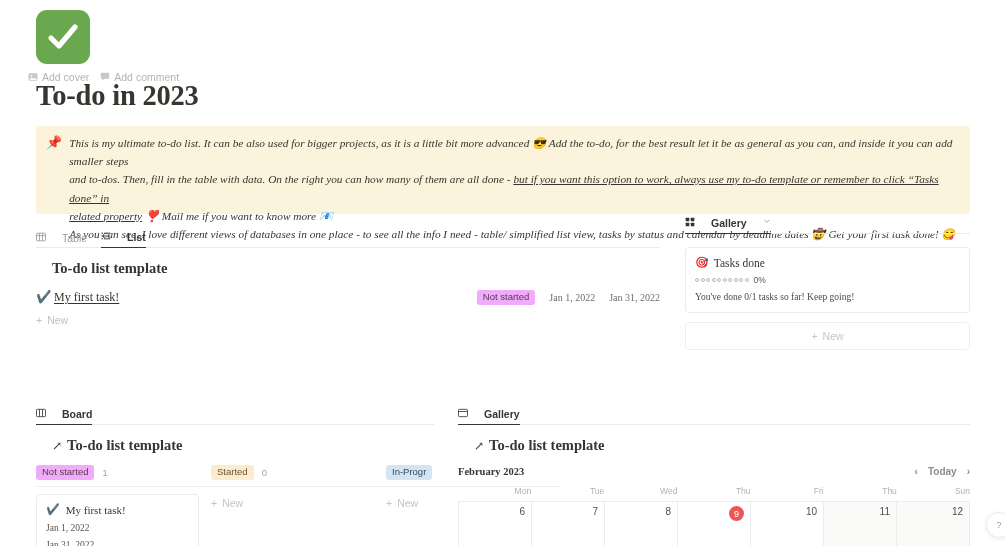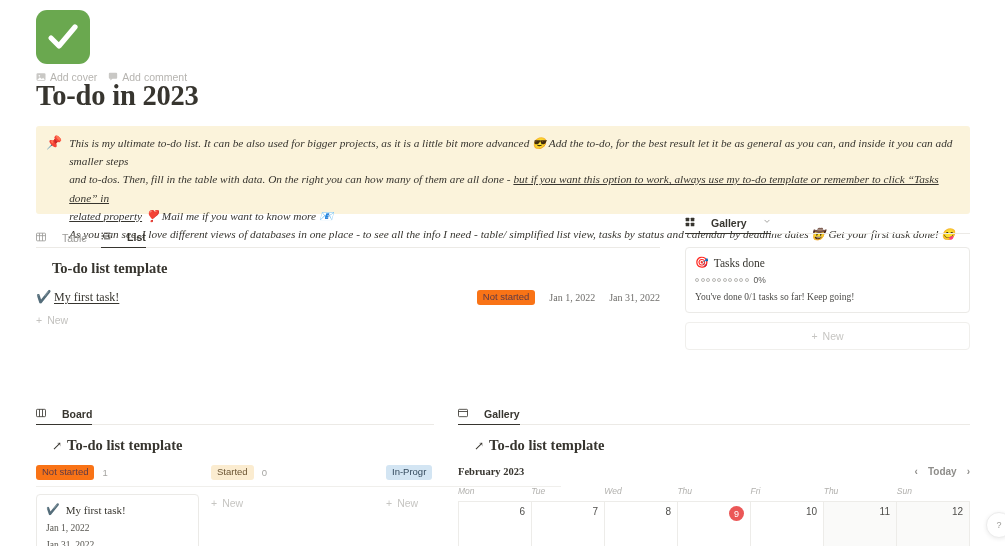--- a/index.html
+++ b/index.html
@@ -15,21 +15,21 @@
   
   .page-icon {
     position:absolute; left:36px; top:10px;
     width:54px; height:54px; border-radius:11px;
     background:#6aa84f;
     display:flex; align-items:center; justify-content:center;
   }
   .page-icon svg { display:block; }
 
   .meta-row {
-    position:absolute; left:36px; top:71px;
+    position:absolute; left:28px; top:71px;
     display:flex; align-items:center; gap:11px;
     font-family:"Liberation Sans", sans-serif;
     font-size:10.5px; color:#b6b4b0;
   }
   .meta-item { display:flex; align-items:center; gap:4px; cursor:pointer; }
   .meta-item svg { display:block; }
 
   .page-title {
     position:absolute; left:36px; top:80px;
     font-size:28.5px; font-weight:700; letter-spacing:-0.2px;
@@ -80,21 +80,21 @@
     height:22px; margin-top:9px;
     font-size:12px;
   }
   .list-check { width:18px; font-size:12.5px; }
   .list-name { text-decoration:underline; text-underline-offset:2px; }
   .list-props { margin-left:auto; display:flex; align-items:center; gap:14px; }
   .tag {
     display:inline-block; padding:1.5px 6px; border-radius:3px;
     font-family:"Liberation Sans", sans-serif; font-size:9.5px; line-height:12px;
   }
-  .tag-notstarted { background:#f97316; color:#5c3a47; }
+  .tag-notstarted { background:#f0abfc; color:#5c3a47; }
   .tag-started    { background:#fbecd0; color:#6b5432; }
   .tag-inprogress { background:#d3e5f3; color:#33495c; }
   .prop-date { font-family:"Liberation Serif", serif; font-size:10px; color:#6f6e6b; }
   .new-row {
     display:flex; align-items:center; gap:5px;
     margin-top:6px;
     font-family:"Liberation Sans", sans-serif; font-size:10.5px; color:#c3c2bf;
     cursor:pointer;
   }
 
@@ -153,21 +153,21 @@
     font-size:10.5px; font-weight:700; color:#37352f;
   }
   .cal-nav { margin-left:auto; display:flex; align-items:center; gap:10px;
              font-family:"Liberation Sans", sans-serif; font-size:10px; color:#8e8d8a; }
   .cal-nav span { cursor:pointer; }
   .cal-dow {
     display:grid; grid-template-columns:repeat(7,1fr);
     margin-top:9px;
     font-family:"Liberation Sans", sans-serif; font-size:8.5px; color:#b2b1ae;
   }
-  .cal-dow div { text-align:left; padding-bottom:5px;font-style:italic; }
+  .cal-dow div { text-align:right; padding-bottom:5px; }
   .cal-grid {
     display:grid; grid-template-columns:repeat(7,1fr);
     border-top:1px solid #edece9; border-left:1px solid #edece9;
   }
   .cal-cell {
     height:59px; border-right:1px solid #edece9; border-bottom:1px solid #edece9;
     padding:4px 6px; text-align:right;
     font-family:"Liberation Sans", sans-serif; font-size:10px; color:#4f4e4b;
   }
   .cal-cell.weekend { background:#fafaf9; }

